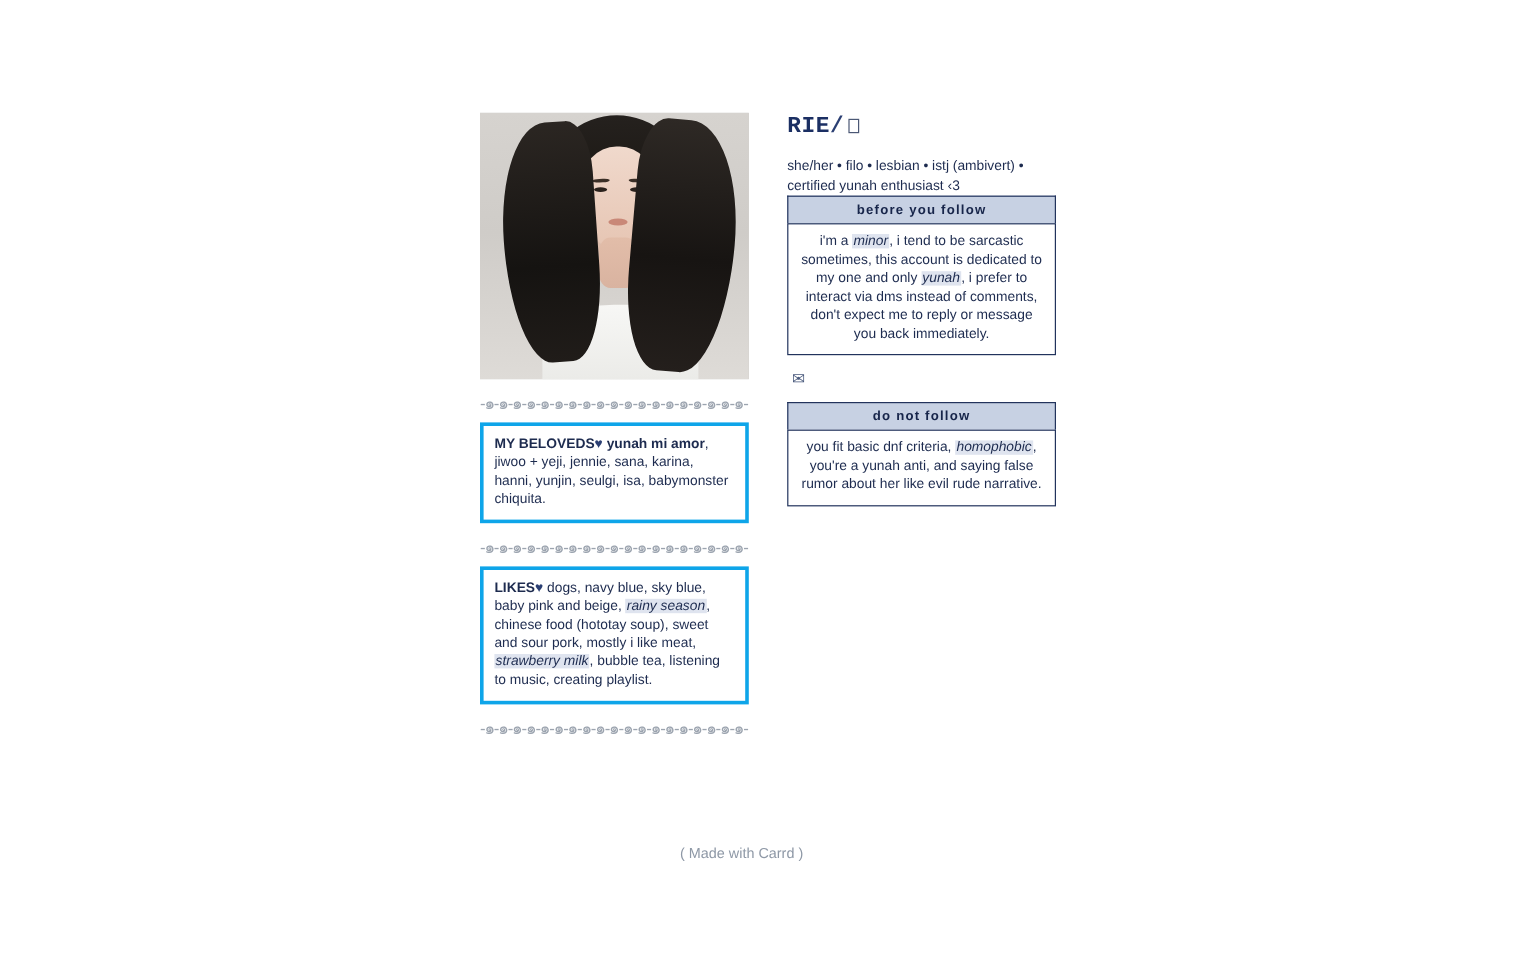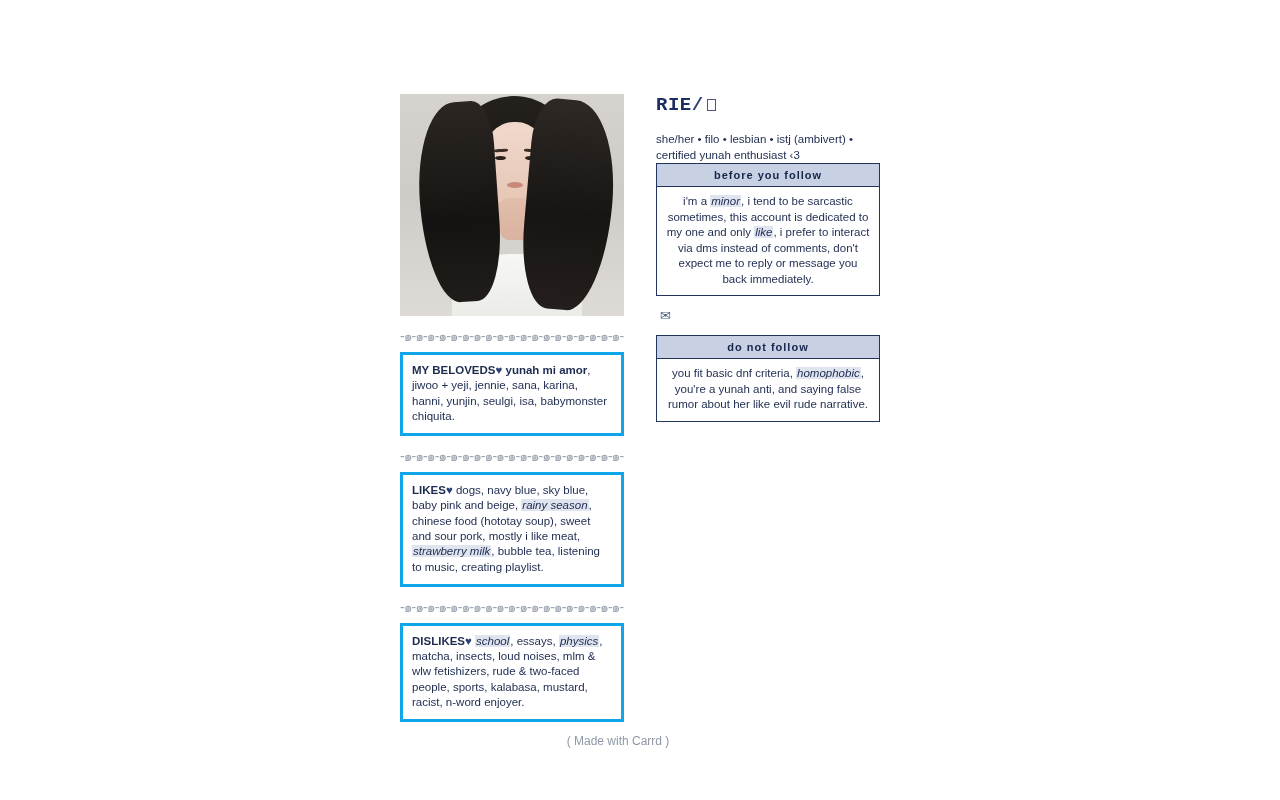--- a/index.html
+++ b/index.html
@@ -193,21 +193,21 @@
   .mail-icon {
     font-size: 13px;
     color: #4a5a7d;
     margin: -2px 0 12px 4px;
   }
 
   
   .footer {
     position: absolute;
     left: 0;
-    top: 734px;
+    top: 704px;
     width: 1236px;
     text-align: center;
     font-size: 12px;
     color: #8e98a6;
   }
   .footer a { color: #8e98a6; text-decoration: none; }
 </style>
 </head>
 <body>
 
@@ -239,38 +239,34 @@
 
     <div class="chain">-๑-๑-๑-๑-๑-๑-๑-๑-๑-๑-๑-๑-๑-๑-๑-๑-๑-๑-๑-</div>
 
     <div class="box">
       <b>LIKES</b><span class="heart">♥</span>
       <span>dogs, navy blue, sky blue, baby pink and beige, </span><span class="hl">rainy season</span><span>, chinese food (hototay soup), sweet and sour pork, mostly i like meat, </span><span class="hl">strawberry milk</span><span>, bubble tea, listening to music, creating playlist.</span>
     </div>
 
     <div class="chain">-๑-๑-๑-๑-๑-๑-๑-๑-๑-๑-๑-๑-๑-๑-๑-๑-๑-๑-๑-</div>
 
-    <div class="box">
-      <b>DISLIKES</b><span class="heart">♥</span>
-      <span class="hl">school</span><span>, essays, </span><span class="hl">physics</span><span>, matcha, insects, loud noises, mlm &amp; wlw fetishizers, rude &amp; two-faced people, sports, kalabasa, mustard, racist, n-word enjoyer.</span>
-    </div>
   </div>
 
   <div class="right-col">
 
     <div class="handle">
       <span>RIE</span><span class="slash">/</span><span class="box-glyph"></span>
     </div>
 
     <div class="bio">she/her • filo • lesbian • istj (ambivert) • certified yunah enthusiast ‹3</div>
 
     <div class="panel">
       <div class="panel-head">before you follow</div>
       <div class="panel-body">
-        <span>i'm a </span><span class="hl">minor</span><span>, i tend to be sarcastic sometimes, this account is dedicated to my one and only </span><span class="hl">like</span><span>, i prefer to interact via dms instead of comments, don't expect me to reply or message you back immediately.</span>
+        <span>i'm a </span><span class="hl">minor</span><span>, i tend to be sarcastic sometimes, this account is dedicated to my one and only </span><span class="hl">yunah</span><span>, i prefer to interact via dms instead of comments, don't expect me to reply or message you back immediately.</span>
       </div>
     </div>
 
     <div class="mail-icon">✉</div>
 
     <div class="panel">
       <div class="panel-head">do not follow</div>
       <div class="panel-body">
         <span>you fit basic dnf criteria, </span><span class="hl">homophobic</span><span>, you're a yunah anti, and saying false rumor about her like evil rude narrative.</span>
       </div>

